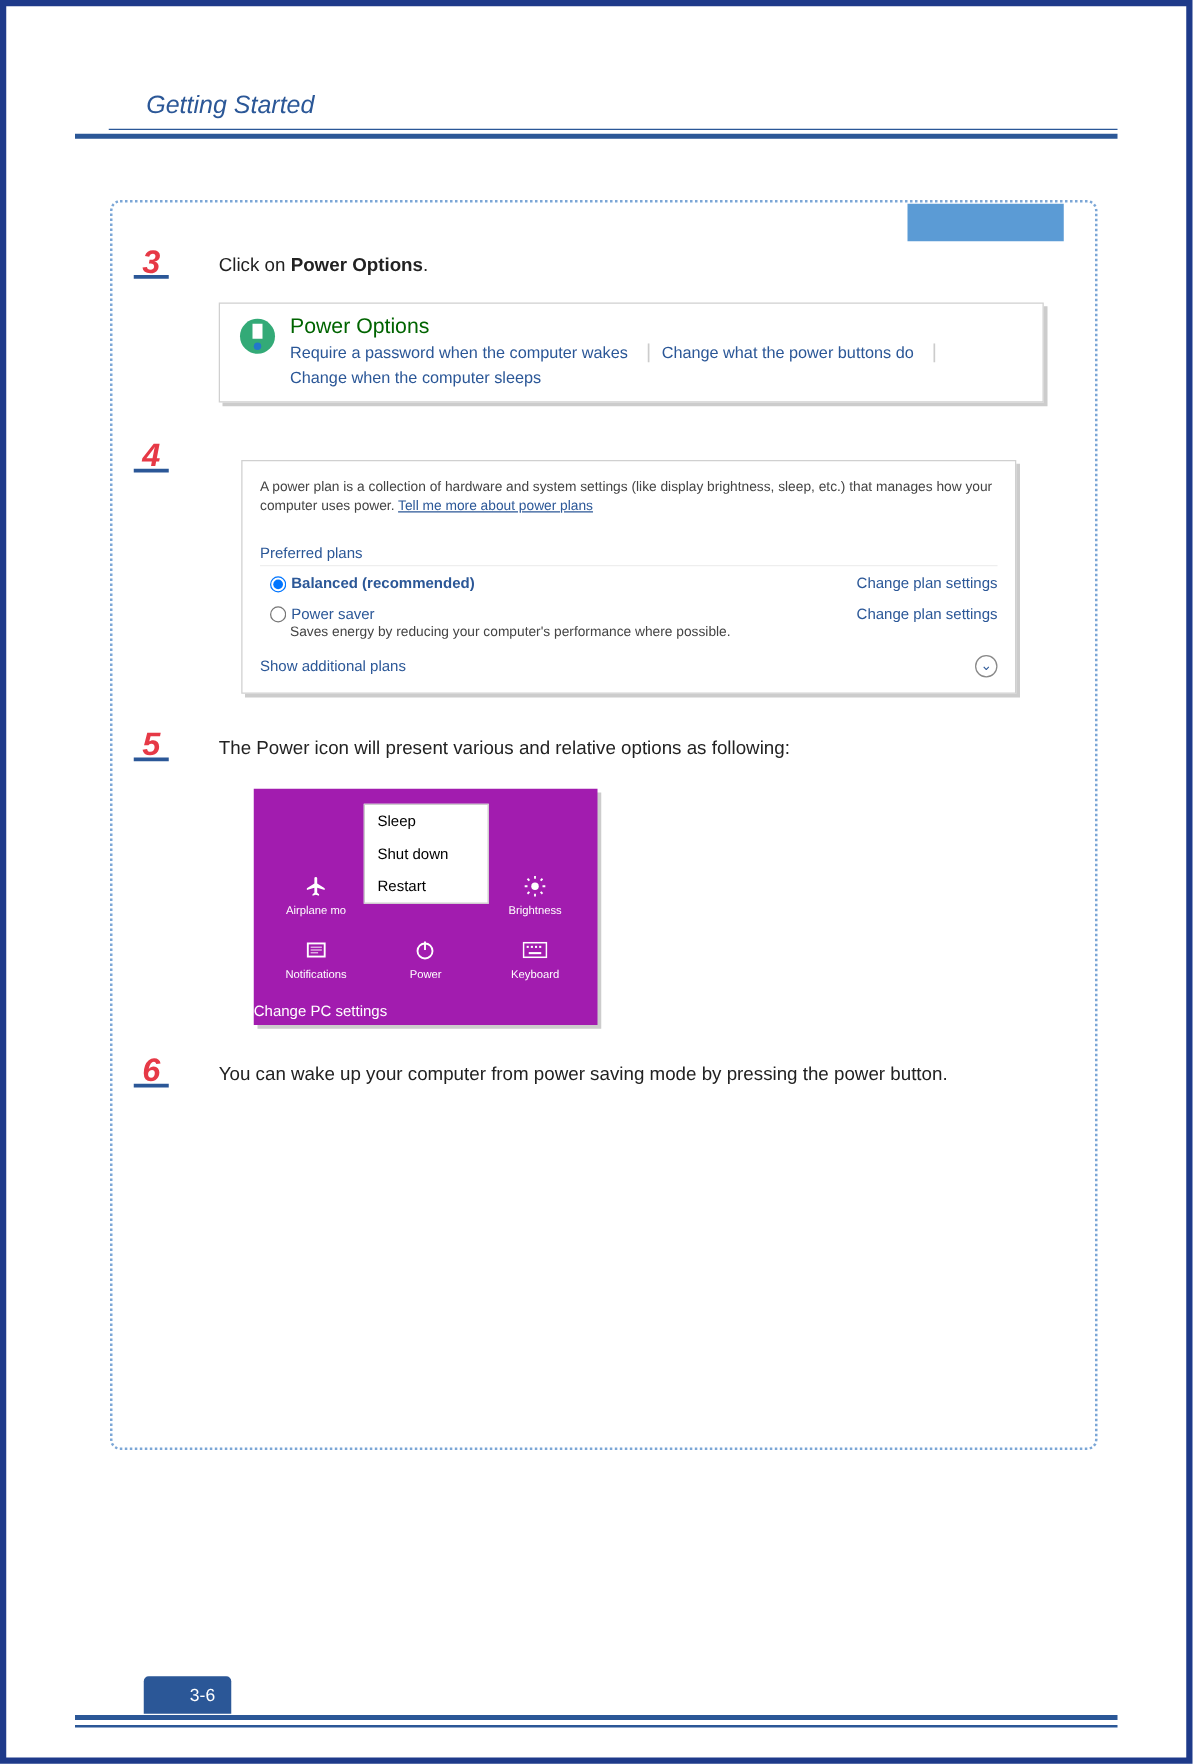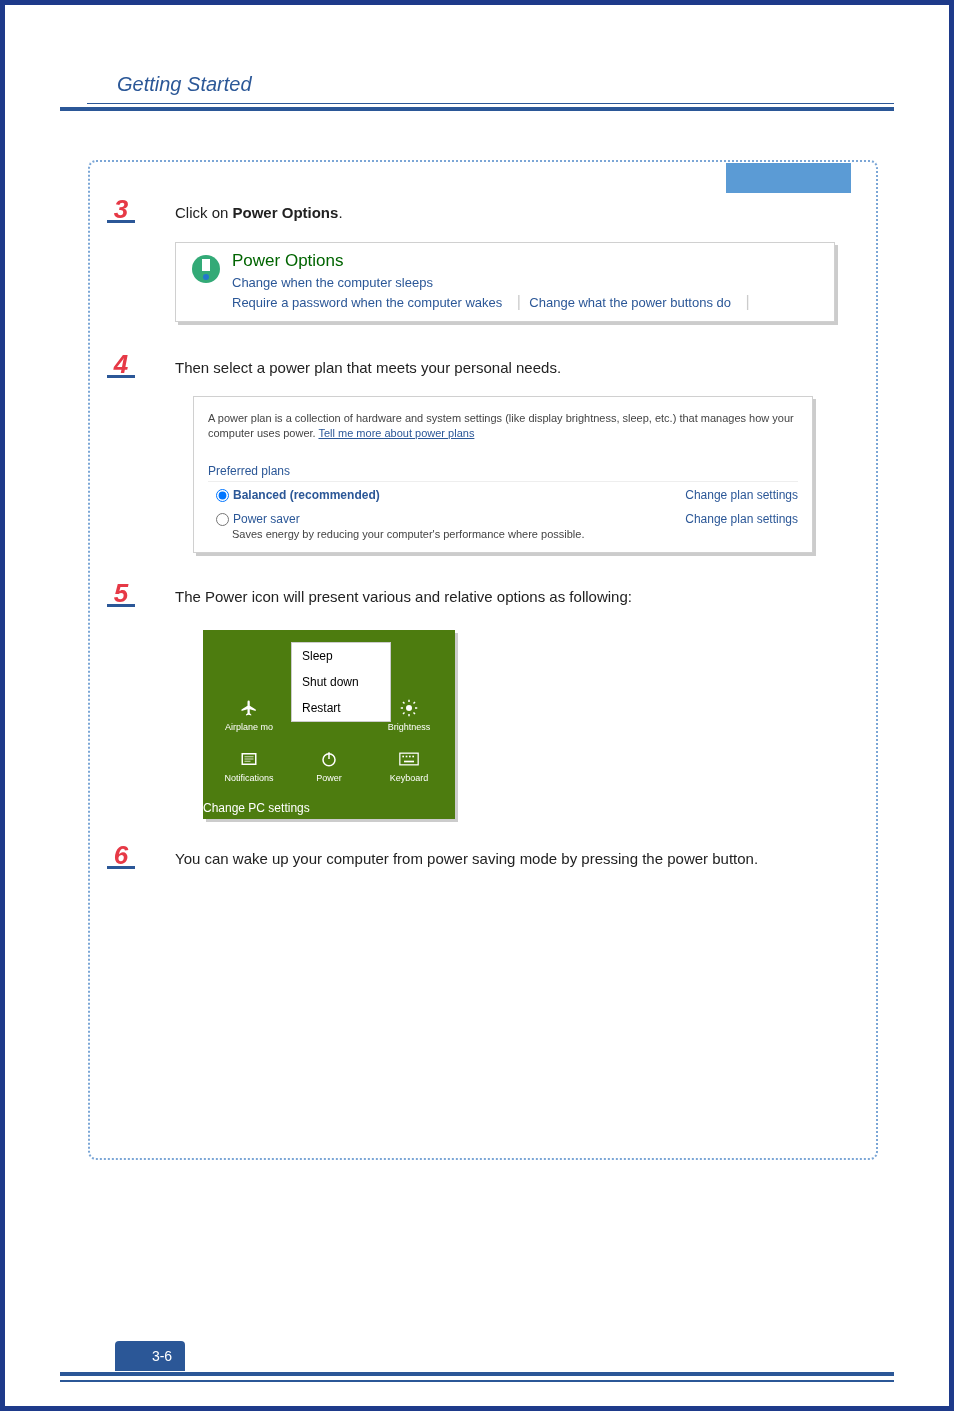--- a/index.html
+++ b/index.html
@@ -103,22 +103,22 @@
   .plan-name { font-size: 12px; color: #2b5797; font-weight: bold; }
   .plan-name input { margin-right: 4px; vertical-align: middle; }
   .plan-cfg { color: #2b5797; font-size: 12px; }
   .plan-sub { font-size: 11px; color: #444; padding-left: 24px; margin-top: 2px; }
   .show-add { display: flex; justify-content: space-between; align-items: center; margin-top: 12px; color: #2b5797; font-size: 12px; }
   .expand-btn { width: 18px; height: 18px; border: 1px solid #888; border-radius: 50%; display: flex; align-items: center; justify-content: center; font-size: 11px; }
 
   .charm {
     margin-top: 18px;
     margin-left: 48px;
-    width: 252px;
-    background: #4d7c0f;
+    width: 275px;
+    background: #a21caf;
     box-shadow: 3px 3px 0 #ccc;
     padding-top: 8px;
   }
   .charm-menu {
     position: absolute;
     background: #fff;
     width: 100px;
     border: 1px solid #ccc;
     left: 88px;
     top: 4px;
@@ -184,58 +184,61 @@
             <div class="po-icon">
               <svg viewBox="0 0 36 36">
                   <circle cx="18" cy="18" r="14" fill="#3a7"></circle>
                   <rect x="14" y="8" width="8" height="12" fill="#fff"></rect>
                   <circle cx="18" cy="26" r="3" fill="#27c"></circle>
                 </svg>
             </div>
             <div>
               <div class="po-title">Power Options</div>
               <div class="po-links">
-                <span class="po-link">Change when the computer sleeps</span>
-              </div>
-              <div class="po-links">
                 <span class="po-link">Require a password when the computer wakes</span>
                 <span class="po-sep">|</span>
                 <span class="po-link">Change what the power buttons do</span>
                 <span class="po-sep">|</span>
               </div>
+              <div class="po-links">
+                <span class="po-link">Change when the computer sleeps</span>
+              </div>
             </div>
           </div>
         </div>
       </div>
     </div>
 
     <div class="step" style="margin-top:28px;">
       <div class="step-num">
           <div class="step-num-box"><span>4</span></div>
         </div>
       <div class="step-body">
-        <p class="step-text">Then select a power plan that meets your personal needs.</p>
         <div class="panel panel2">
           <div class="pp-desc">
             <span>A power plan is a collection of hardware and system settings (like display brightness, sleep, etc.) that manages how your computer uses power. </span><a href="#">Tell me more about power plans</a>
           </div>
           <div class="fieldset-label">Preferred plans</div>
           <div class="fieldset-line"></div>
 
           <div class="plan-row">
             <label class="plan-name"><input type="radio" checked="" style=""><span>Balanced (recommended)</span></label>
             <span class="plan-cfg">Change plan settings</span>
           </div>
 
           <div class="plan-row" style="margin-top:10px;">
             <label class="plan-name" style="font-weight:normal;"><input type="radio" style=""><span>Power saver</span></label>
             <span class="plan-cfg">Change plan settings</span>
           </div>
           <div class="plan-sub">Saves energy by reducing your computer's performance where possible.</div>
 
+          <div class="show-add">
+            <span>Show additional plans</span>
+            <span class="expand-btn">⌄</span>
+          </div>
         </div>
       </div>
     </div>
 
     <div class="step" style="margin-top:26px;">
       <div class="step-num">
           <div class="step-num-box"><span>5</span></div>
         </div>
       <div class="step-body">
         <p class="step-text">The Power icon will present various and relative options as following:</p>

